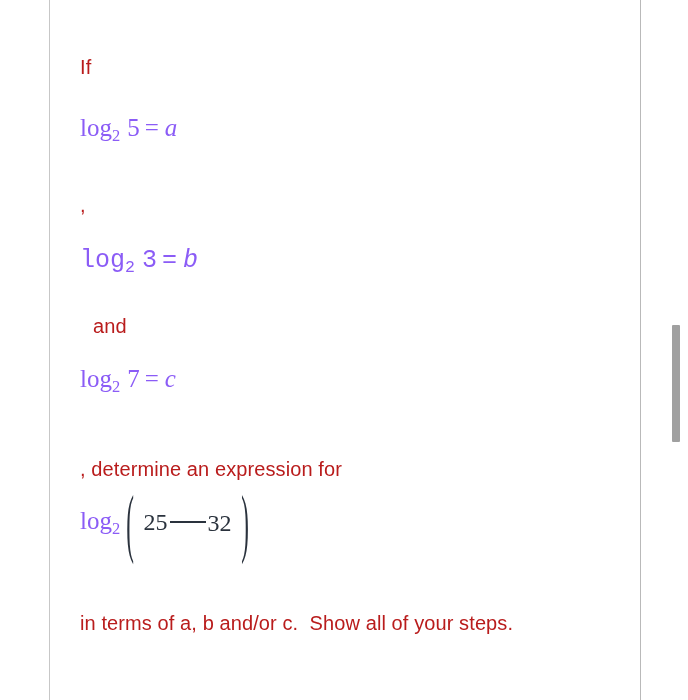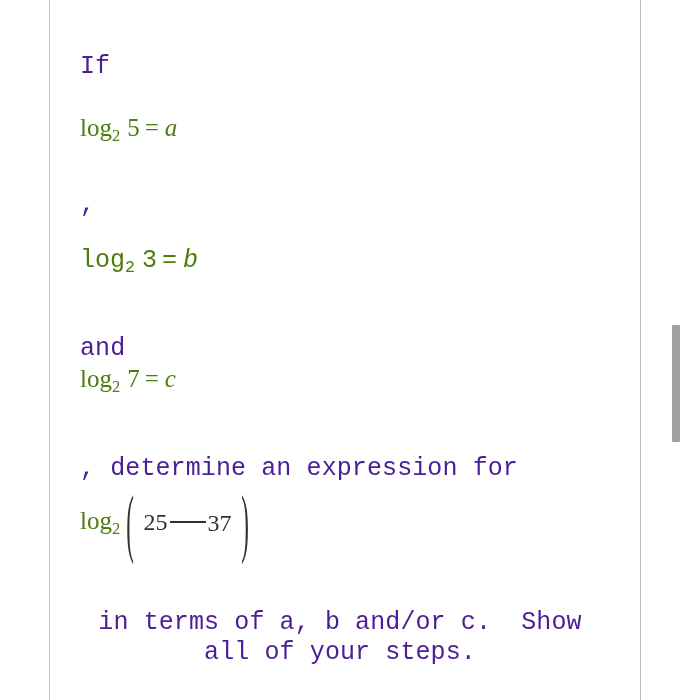--- a/index.html
+++ b/index.html
@@ -60,30 +60,30 @@
   
   #content {
     position: absolute;
     left: 80px;
     top: 0;
     width: 545px;
     height: 700px;
   }
 
   .prose {
-    color: #4c1d95;
-    font-family: Liberation Mono, monospace;
-    font-size: 25px;
+    color: #b91c1c;
+    font-family: Liberation Sans, sans-serif;
+    font-size: 20px;
     line-height: 30px;
     letter-spacing: 0.1px;
     white-space: pre-wrap;
   }
 
   .math {
-    color: #4d7c0f;
+    color: #8b5cf6;
     font-family: "Liberation Serif", "DejaVu Serif", serif;
     font-size: 25px;
     line-height: 1;
     white-space: nowrap;
   }
   .math .fn {
     font-style: normal;
   }
   .math .var {
     font-style: italic;
@@ -106,25 +106,25 @@
     width: 7px;
   }
 
   
   .row { position: absolute; left: 0; }
 
   #row-if        { top: 52px; }
   #row-eq-a      { top: 115px; }
   #row-comma     { top: 190px; }
   #row-eq-b      { top: 248px; font-family: Liberation Mono, monospace; }
-  #row-and       { top: 334px; }
+  #row-and       { top: 311px; margin-left: 13px; }
   #row-eq-c      { top: 366px; }
   #row-determine { top: 454px; }
   #row-frac      { top: 508px; }
-  #row-tail      { top: 608px; width: 520px; text-align: center; }
+  #row-tail      { top: 608px; width: 520px; }
 
   
   .fracexpr {
     display: inline-flex;
     align-items: center;
     color: #2a323d;
     font-family: "Liberation Serif", "DejaVu Serif", serif;
     text-align: right;
   }
   .fracexpr .logpart {
@@ -189,21 +189,21 @@
 
     <div class="row prose" id="row-determine">, determine an expression for</div>
 
     <div class="row" id="row-frac">
       <span class="fracexpr">
         <span class="logpart math"><span class="fn">log</span><sub>2</sub></span>
         <span class="paren">(</span>
         <span class="frac">
           <span class="numer">25</span>
           <span class="bar"></span>
-          <span class="denom">37</span>
+          <span class="denom">32</span>
         </span>
         <span class="paren">)</span>
       </span>
     </div>
 
     <div class="row prose" id="row-tail">in terms of a, b and/or c.  Show all of your steps.</div>
 
   </div>
 
   <div class="scroll-track">

